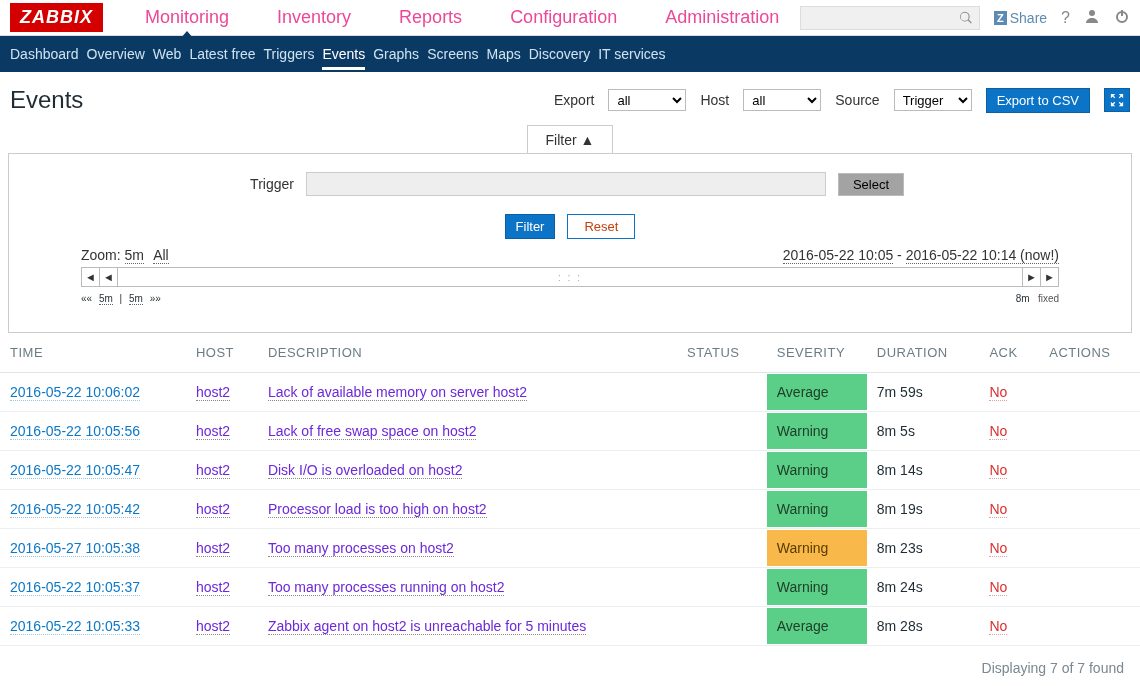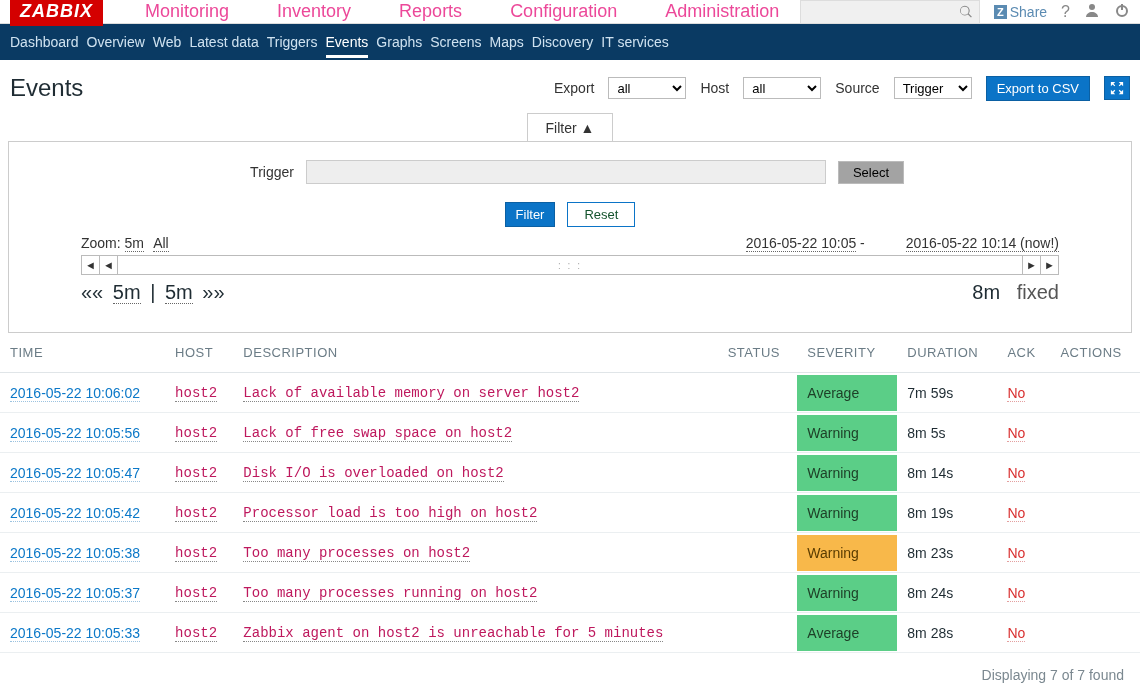--- a/index.html
+++ b/index.html
@@ -1,19 +1,19 @@
 <!DOCTYPE html>
 <html><head>
 <meta charset="utf-8">
 <style>
   * { box-sizing: border-box; margin: 0; padding: 0; }
   body { font-family: Arial, Helvetica, sans-serif; font-size: 13px; color: #1f2c33; background: #fff; width: 1140px; }
 
   
-  .topbar { display: flex; align-items: center; height: 24px; padding: 0 10px; border-bottom: 1px solid #ddd; }
+  .topbar { display: flex; align-items: center; height: 36px; padding: 0 10px; border-bottom: 1px solid #ddd; }
   .logo { background: #d40000; color: #fff; font-weight: bold; font-size: 18px; letter-spacing: 1px; padding: 4px 10px; font-style: italic; margin-right: 18px; }
   .topnav { display: flex; gap: 24px; flex: 1; }
   .topnav .item { font-size: 18px; color: #ec4899; padding: 10px 0; cursor: pointer; position: relative; margin-left: 24px; }
   .topnav .item.active::after { content: ""; position: absolute; bottom: -1px; left: 50%; transform: translateX(-50%); width: 0; height: 0; border-left: 7px solid transparent; border-right: 7px solid transparent; border-bottom: 8px solid #0a3a63; }
   .topright { display: flex; align-items: center; gap: 14px; color: #777; }
   .search { display: flex; align-items: center; background: #f0f0f0; border: 1px solid #ddd; width: 180px; height: 24px; padding: 0 6px; }
   .search svg { width: 14px; height: 14px; fill: #888; margin-left: auto; }
   .share { color: #5b8bb2; font-size: 14px; cursor: pointer; display: flex; align-items: center; gap: 3px; }
   .share .z { background: #5b8bb2; color: #fff; font-size: 11px; font-weight: bold; padding: 1px 3px; }
   .topicon { cursor: pointer; color: #888; font-size: 16px; }
@@ -35,46 +35,46 @@
 
   
   .filtertab-wrap { text-align: center; }
   .filtertab { display: inline-block; border: 1px solid #ccc; border-bottom: none; padding: 6px 18px; background: #fff; font-size: 14px; cursor: pointer; color: #333; position: relative; top: 1px; text-align: right; }
   .filterbox { margin: 0 8px; border: 1px solid #ccc; padding: 18px 36px 14px; position: relative; }
   .filterrow { display: flex; align-items: center; gap: 12px; margin-bottom: 18px; justify-content: center; }
   .filterrow .lbl { width: 210px; text-align: right; font-size: 14px; color: #333; }
   .filterrow .tbox { flex: 0 0 520px; height: 24px; background: #eee; border: 1px solid #ccc; }
   .btn-gray { background: #a3a3a3; border: 1px solid #bbb; padding: 3px 14px; font-size: 13px; cursor: pointer; }
   .filterbtns { display: flex; gap: 12px; justify-content: center; margin-bottom: 6px; }
-  .btn-outline-blue { background: #fff; border: 1px solid #0b74c7; color: #14532d; padding: 4px 16px; font-size: 13px; cursor: pointer; }
+  .btn-outline-blue { background: #fff; border: 1px solid #0b74c7; color: #c2410c; padding: 4px 16px; font-size: 13px; cursor: pointer; }
 
   
   .zoomrow { display: flex; padding: 2px 36px 4px; font-size: 14px; }
   .zoomrow .left { flex: 1; color: #333; }
   .zoomrow .left .u { border-bottom: 1px dotted #666; cursor: pointer; margin-right: 6px; }
   .zoomrow .right { color: #333; }
-  .zoomrow .right .u { border-bottom: 1px dotted #666; cursor: pointer; margin-left: 37px; }
+  .zoomrow .right .u { border-bottom: 1px dotted #666; cursor: pointer; }
 
   .slider { margin: 0 36px; border: 1px solid #bbb; height: 20px; display: flex; align-items: center; }
   .slider .arrow { width: 18px; text-align: center; font-size: 11px; color: #333; cursor: pointer; border-right: 1px solid #bbb; height: 100%; display: flex; align-items: center; justify-content: center; }
   .slider .arrow.r { border-left: 1px solid #bbb; border-right: none; }
   .slider .track { flex: 1; display: flex; align-items: center; justify-content: center; color: #aaa; letter-spacing: 2px; font-size: 10px; }
 
-  .zoom2 { display: flex; padding: 6px 36px 14px; font-size: 20px; }
+  .zoom2 { display: flex; padding: 6px 36px 14px; font-size: 10px; }
   .zoom2 .left { flex: 1; }
   .zoom2 .left .dbl { cursor: pointer; }
   .zoom2 .left .u { border-bottom: 1px dotted #666; cursor: pointer; margin: 0 4px; }
   .zoom2 .right .fixed { color: #555; }
 
   
   table.events { width: 100%; border-collapse: collapse; }
   table.events th { text-align: left; font-weight: normal; color: #6b7c86; font-size: 13px; letter-spacing: 0.5px; padding: 12px 10px; border-bottom: 1px solid #e0e5e8; }
   table.events td { padding: 11px 10px; border-bottom: 1px solid #ebeff1; font-size: 14px; vertical-align: middle; }
   table.events td .link { color: #0b78c8; border-bottom: 1px dotted #9cc3e0; cursor: pointer; }
-  table.events td .hlink { color: #be185d; border-bottom: 1px dotted #888; cursor: pointer; font-family: Liberation Mono, monospace; }
+  table.events td .hlink { color: #6d28d9; border-bottom: 1px dotted #888; cursor: pointer; }
   .sev { display: inline-block; padding: 10px 4px; width: 100%; text-align: left; }
   .sev-cell { padding: 0 !important; }
   .sev.green { background: #5bce87; color: #1e4028; padding-left: 10px; padding-right: 30px; }
   .sev.orange { background: #f8b84a; color: #5a3c00; padding-left: 10px; padding-right: 30px; }
   .ack-no { color: #d93030; border-bottom: 1px dotted #e4a0a0; cursor: pointer; }
 
   .footer-count { text-align: right; color: #7b8890; padding: 14px 16px; font-size: 14px; }
 </style>
 </head>
 <body>
@@ -111,21 +111,21 @@
           <line x1="8" y1="2" x2="8" y2="8"></line>
         </svg>
     </span>
   </div>
 </div>
 
 <div class="subnav" id="subnav">
     <div class="sitem">Dashboard</div>
     <div class="sitem">Overview</div>
     <div class="sitem">Web</div>
-    <div class="sitem">Latest data</div>
+    <div class="sitem">Latest free</div>
     <div class="sitem">Triggers</div>
     <div class="sitem active">Events</div>
     <div class="sitem">Graphs</div>
     <div class="sitem">Screens</div>
     <div class="sitem">Maps</div>
     <div class="sitem">Discovery</div>
     <div class="sitem">IT services</div>
   </div>
 
 <div class="pageheader">
@@ -243,21 +243,21 @@
         <td><span class="link">2016-05-22 10:05:42</span></td>
         <td><span class="hlink">host2</span></td>
         <td><span class="hlink">Processor load is too high on host2</span></td>
         <td></td>
         <td class="sev-cell"><span class="sev green">Warning</span></td>
         <td>8m 19s</td>
         <td><span class="ack-no">No</span></td>
         <td></td>
       </tr>
       <tr>
-        <td><span class="link">2016-05-22 10:05:38</span></td>
+        <td><span class="link">2016-05-27 10:05:38</span></td>
         <td><span class="hlink">host2</span></td>
         <td><span class="hlink">Too many processes on host2</span></td>
         <td></td>
         <td class="sev-cell"><span class="sev orange">Warning</span></td>
         <td>8m 23s</td>
         <td><span class="ack-no">No</span></td>
         <td></td>
       </tr>
       <tr>
         <td><span class="link">2016-05-22 10:05:37</span></td>

